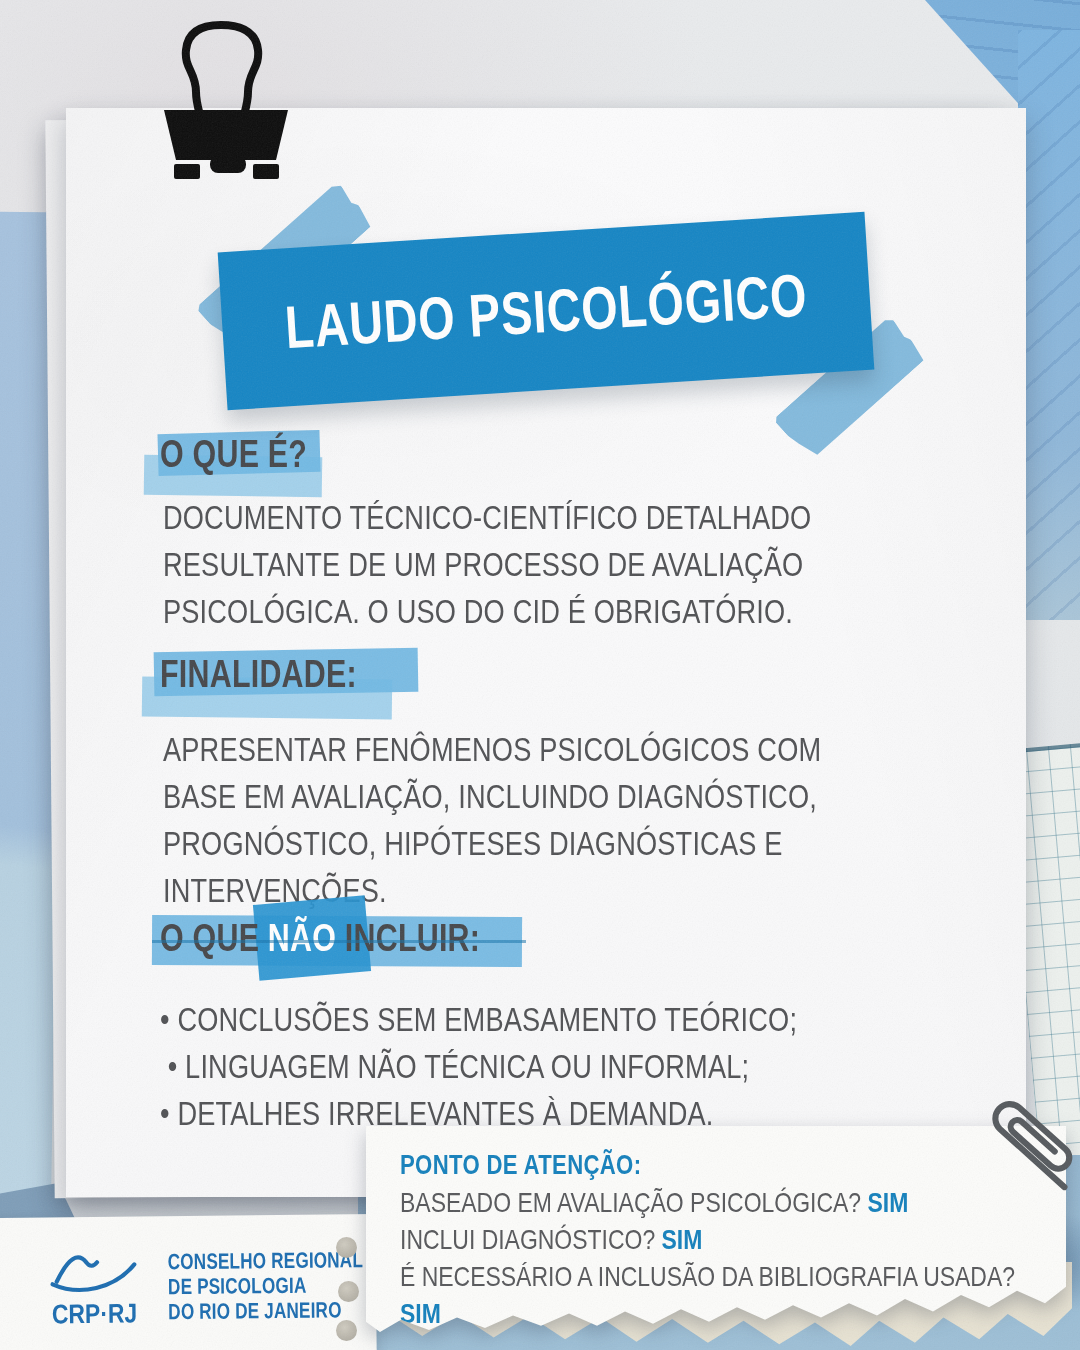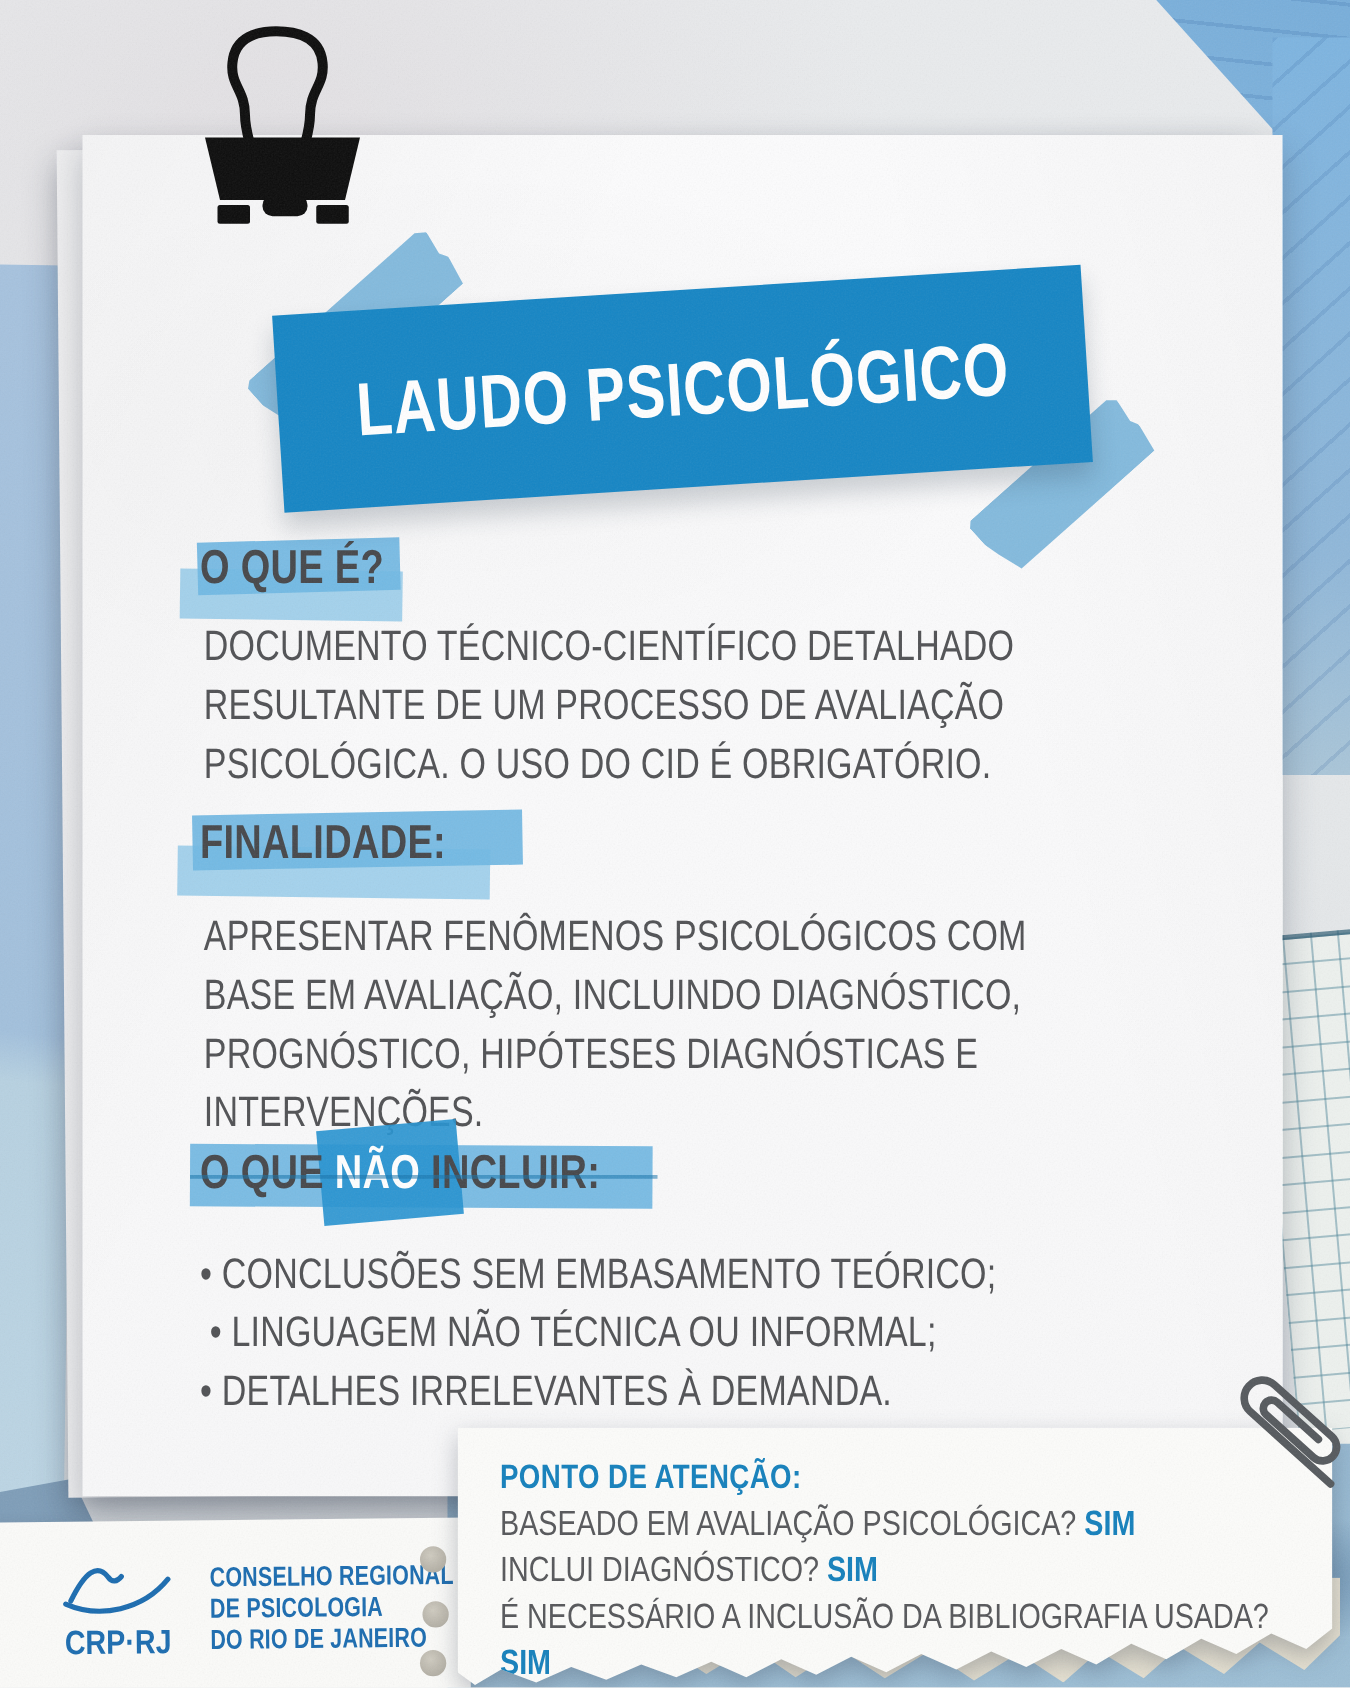--- a/index.html
+++ b/index.html
@@ -123,21 +123,20 @@
     left:358px; top:1262px; width:714px; height:84px; z-index:5;
     background:#e7e2d2;
     clip-path:polygon(0 0,100% 0,100% 55%,96% 88%,91% 62%,87% 92%,82% 66%,78% 96%,73% 70%,69% 100%,64% 72%,59% 98%,54% 70%,49% 96%,44% 68%,39% 95%,34% 66%,29% 92%,24% 64%,19% 90%,14% 62%,9% 88%,4% 60%,0 84%);
   }
   .card-wrap { left:366px; top:1126px; width:700px; height:206px; z-index:8;
     filter:drop-shadow(0 7px 10px rgba(40,50,70,0.30)); }
   .card {
     width:100%; height:100%; background:#fcfcfa;
     clip-path:polygon(0 0,100% 0,100% 78%,97% 86%,93% 80%,89% 88%,85% 82%,81% 90%,77% 84%,73% 92%,69% 86%,65% 93%,61% 87%,57% 94%,53% 88%,49% 95%,45% 89%,41% 96%,37% 90%,33% 97%,29% 91%,25% 97%,21% 92%,17% 98%,13% 93%,9% 99%,5% 94%,2% 100%,0 95%);
     padding:20px 0 0 34px;
-    margin-top:16px;
   }
   .card-body { transform:scaleX(0.82); transform-origin:0 0; width:780px; }
   .card-heading { font-size:27px; font-weight:700; color:#1480bc; line-height:38px; letter-spacing:0.4px; white-space:pre; }
   .card-row { font-size:28px; line-height:37px; color:#56575a; white-space:pre; }
   .card-row .sim { color:#1480bc; font-weight:700; }
 
   .paper-clip { left:977px; top:1082px; width:120px; height:122px; z-index:10; transform:rotate(-48deg); }
 
   
   .logo-strip {

